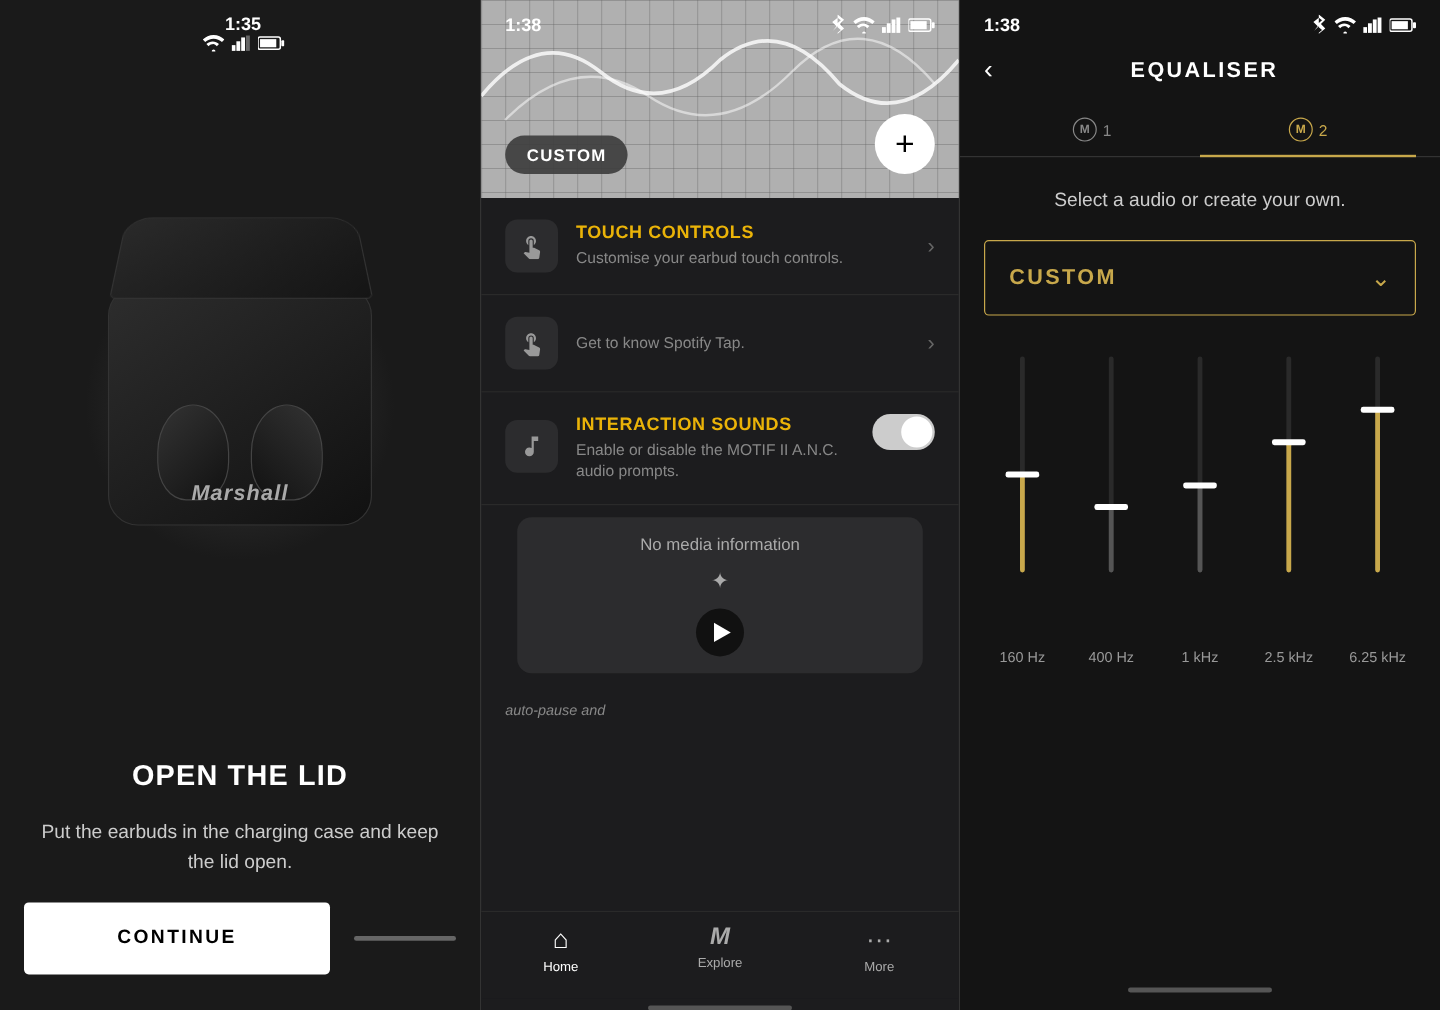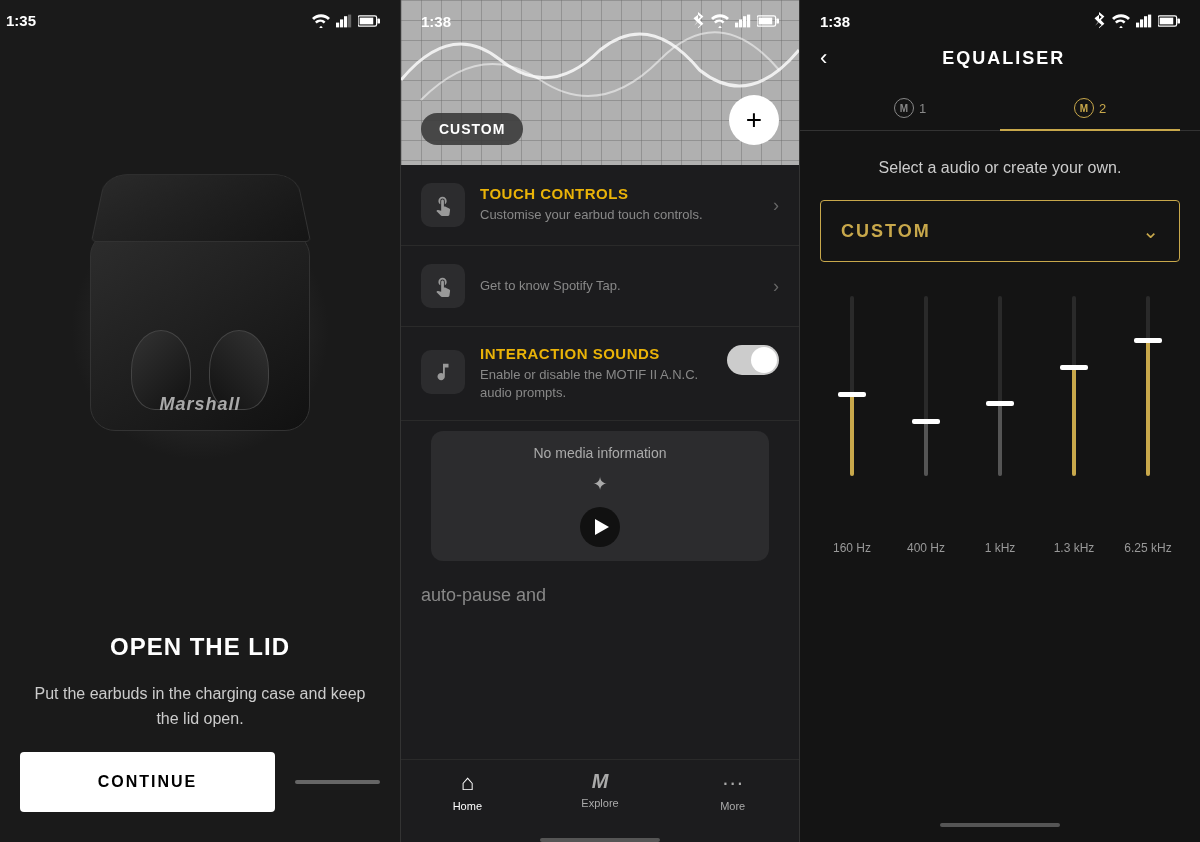--- a/index.html
+++ b/index.html
@@ -22,24 +22,25 @@
       align-items: center;
       justify-content: space-between;
       padding: 0 0 30px 0;
       position: relative;
     }
     .panel1-status {
       width: 100%;
       display: flex;
       justify-content: space-between;
       align-items: center;
-      padding: 12px 20px 0 6px;
+      padding: 12px 20px 0 25px;
       color: white;
       font-size: 15px;
       font-weight: 600;
+      flex-direction: column;
     }
     .status-icons {
       display: flex;
       gap: 6px;
       align-items: center;
     }
     .panel1-image {
       flex: 1;
       display: flex;
       align-items: center;
@@ -332,21 +333,22 @@
       width: 0;
       height: 0;
       border-top: 8px solid transparent;
       border-bottom: 8px solid transparent;
       border-left: 14px solid white;
       margin-left: 3px;
     }
     .panel2-auto-pause {
       padding: 14px 20px;
       color: #888;
-      font-size: 18px;
+      font-size: 12px;
+      font-style: italic;
     }
     .panel2-bottom-nav {
       display: flex;
       border-top: 1px solid #2a2a2a;
       background: #1c1c1e;
       padding: 10px 0 20px;
     }
     .nav-item {
       flex: 1;
       display: flex;
@@ -777,21 +779,21 @@
         <div class="slider-fill" style="height:75%;background:#c8a84b;"></div>
         <div class="slider-thumb" style="bottom:calc(75% - 2px);"></div>
       </div>
     </div>
   </div>
 
   <div class="eq-freq-labels">
     <span class="eq-freq-label">160 Hz</span>
     <span class="eq-freq-label">400 Hz</span>
     <span class="eq-freq-label">1 kHz</span>
-    <span class="eq-freq-label">1.3 kHz</span>
+    <span class="eq-freq-label">2.5 kHz</span>
     <span class="eq-freq-label">6.25 kHz</span>
   </div>
 
   <div style="flex:1;"></div>
   <div class="panel3-home-ind">
     <div class="home-indicator" style="background:#555;"></div>
   </div>
 </div>
 
 </body></html>

